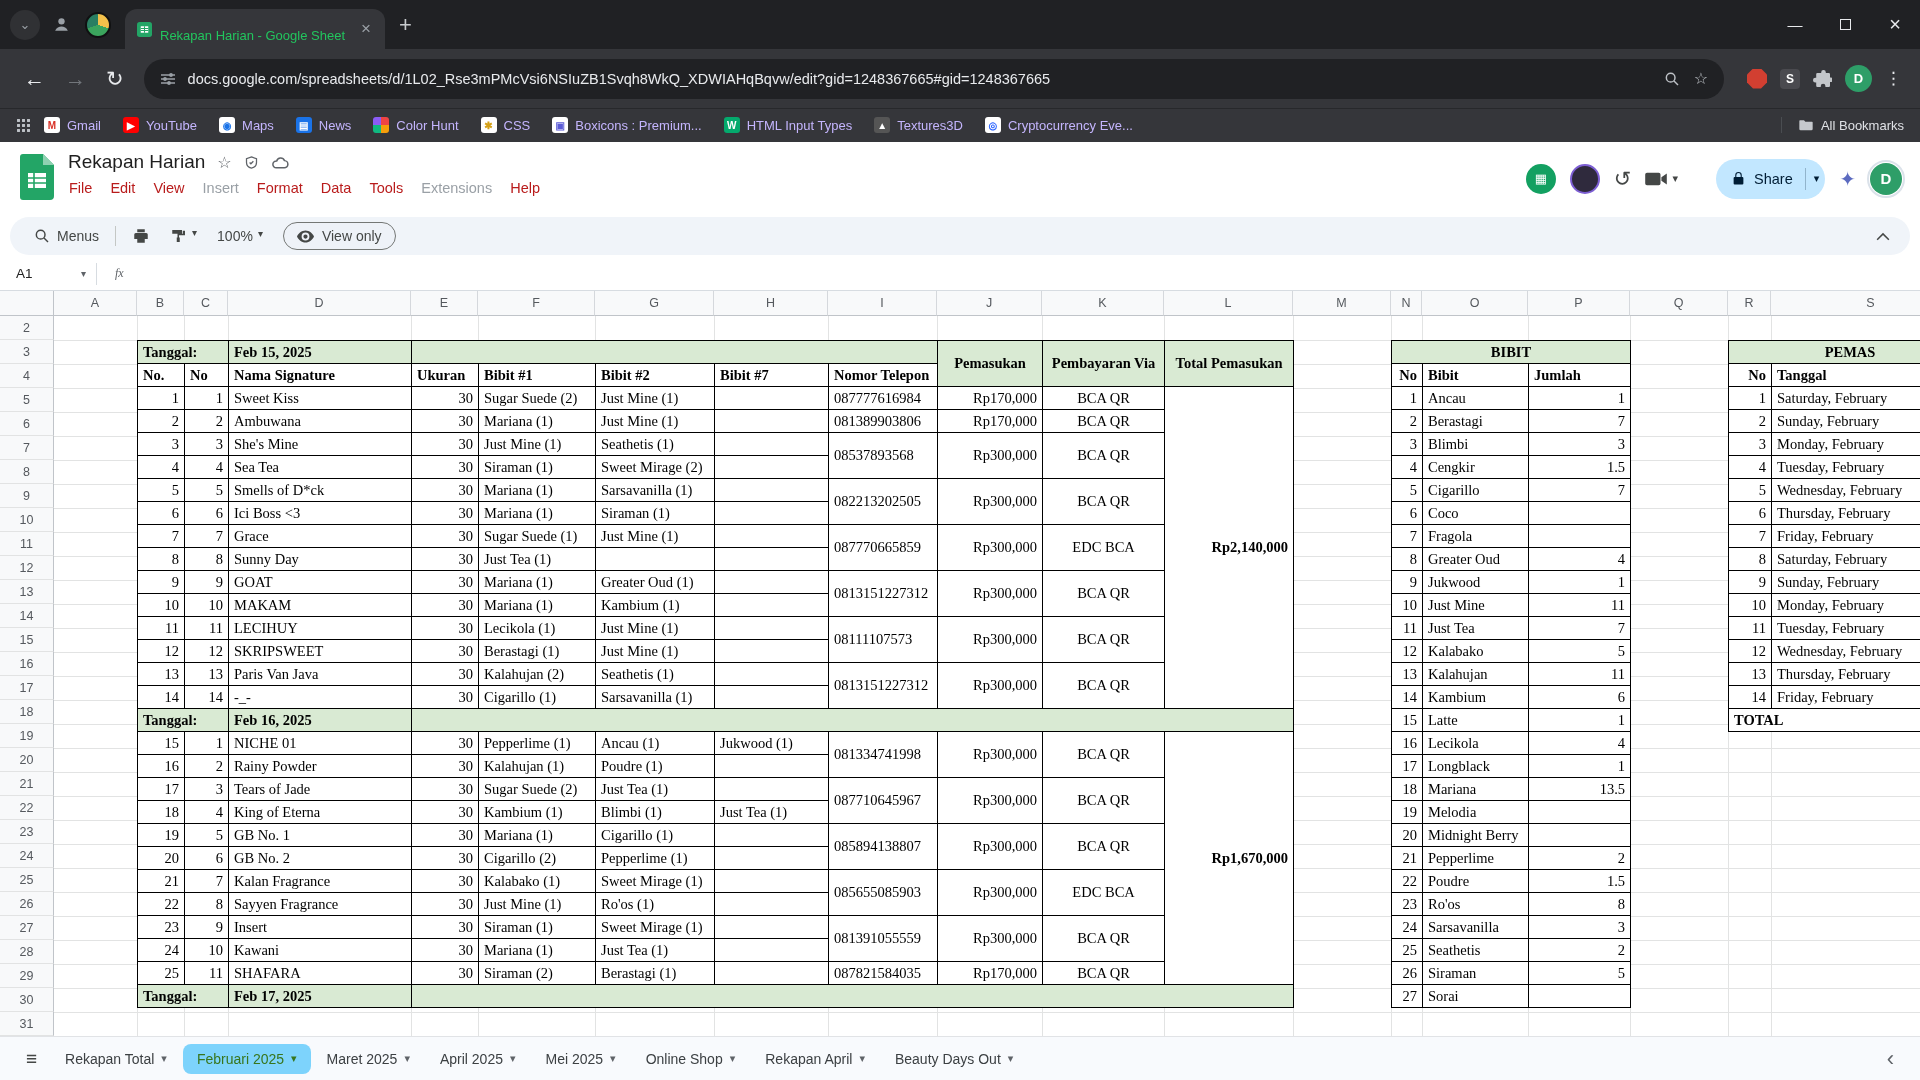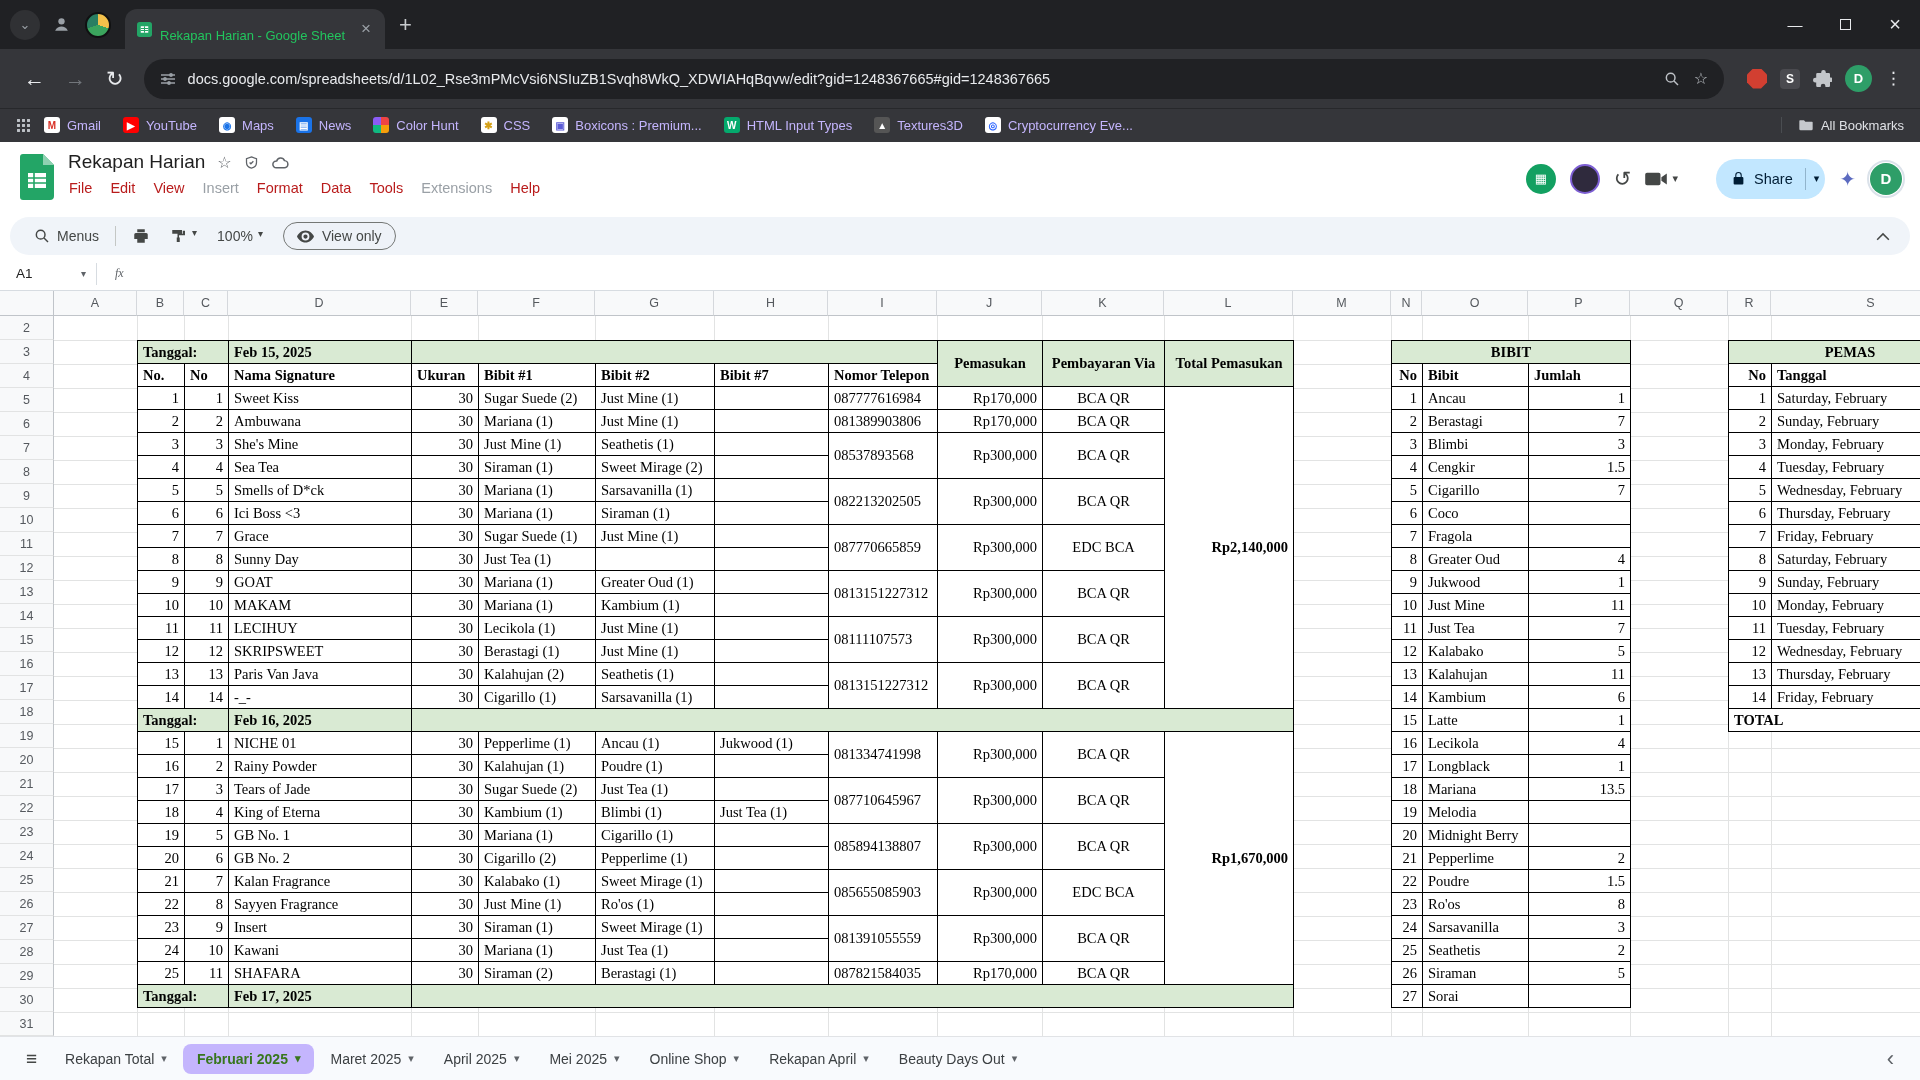--- a/index.html
+++ b/index.html
@@ -83,21 +83,21 @@
   td.green{background:#d9ead3}
   td.b{font-weight:700}
   td.ar{text-align:right}
   td.ac{text-align:center}
 
   
   .tabbar{position:absolute;left:0;top:1036px;width:1920px;height:44px;background:#f8fafd;border-top:1px solid #e1e3e6;display:flex;align-items:center;padding:0 12px}
   .allsheets{color:#444746;font-size:19px;padding:0 14px}
   .stab{display:flex;align-items:center;gap:7px;font-size:14px;color:#3c4043;font-weight:500;padding:7px 14px;border-radius:8px;margin-right:2px;white-space:nowrap}
   .stab .car{font-size:11px;color:#5f6368}
-  .stab.active{background:#c4b5fd;color:#38761d;font-weight:700}
+  .stab.active{background:#7dd3fc;color:#38761d;font-weight:400}
   .stab.active .car{color:#38761d}
   .tabscroll{margin-left:auto;color:#5f6368;font-size:22px;padding-right:14px}
   svg{display:block}
 </style>
 </head>
 <body>
 
 <div class="tabstrip">
   <div class="chip">
       <span>⌄</span>

